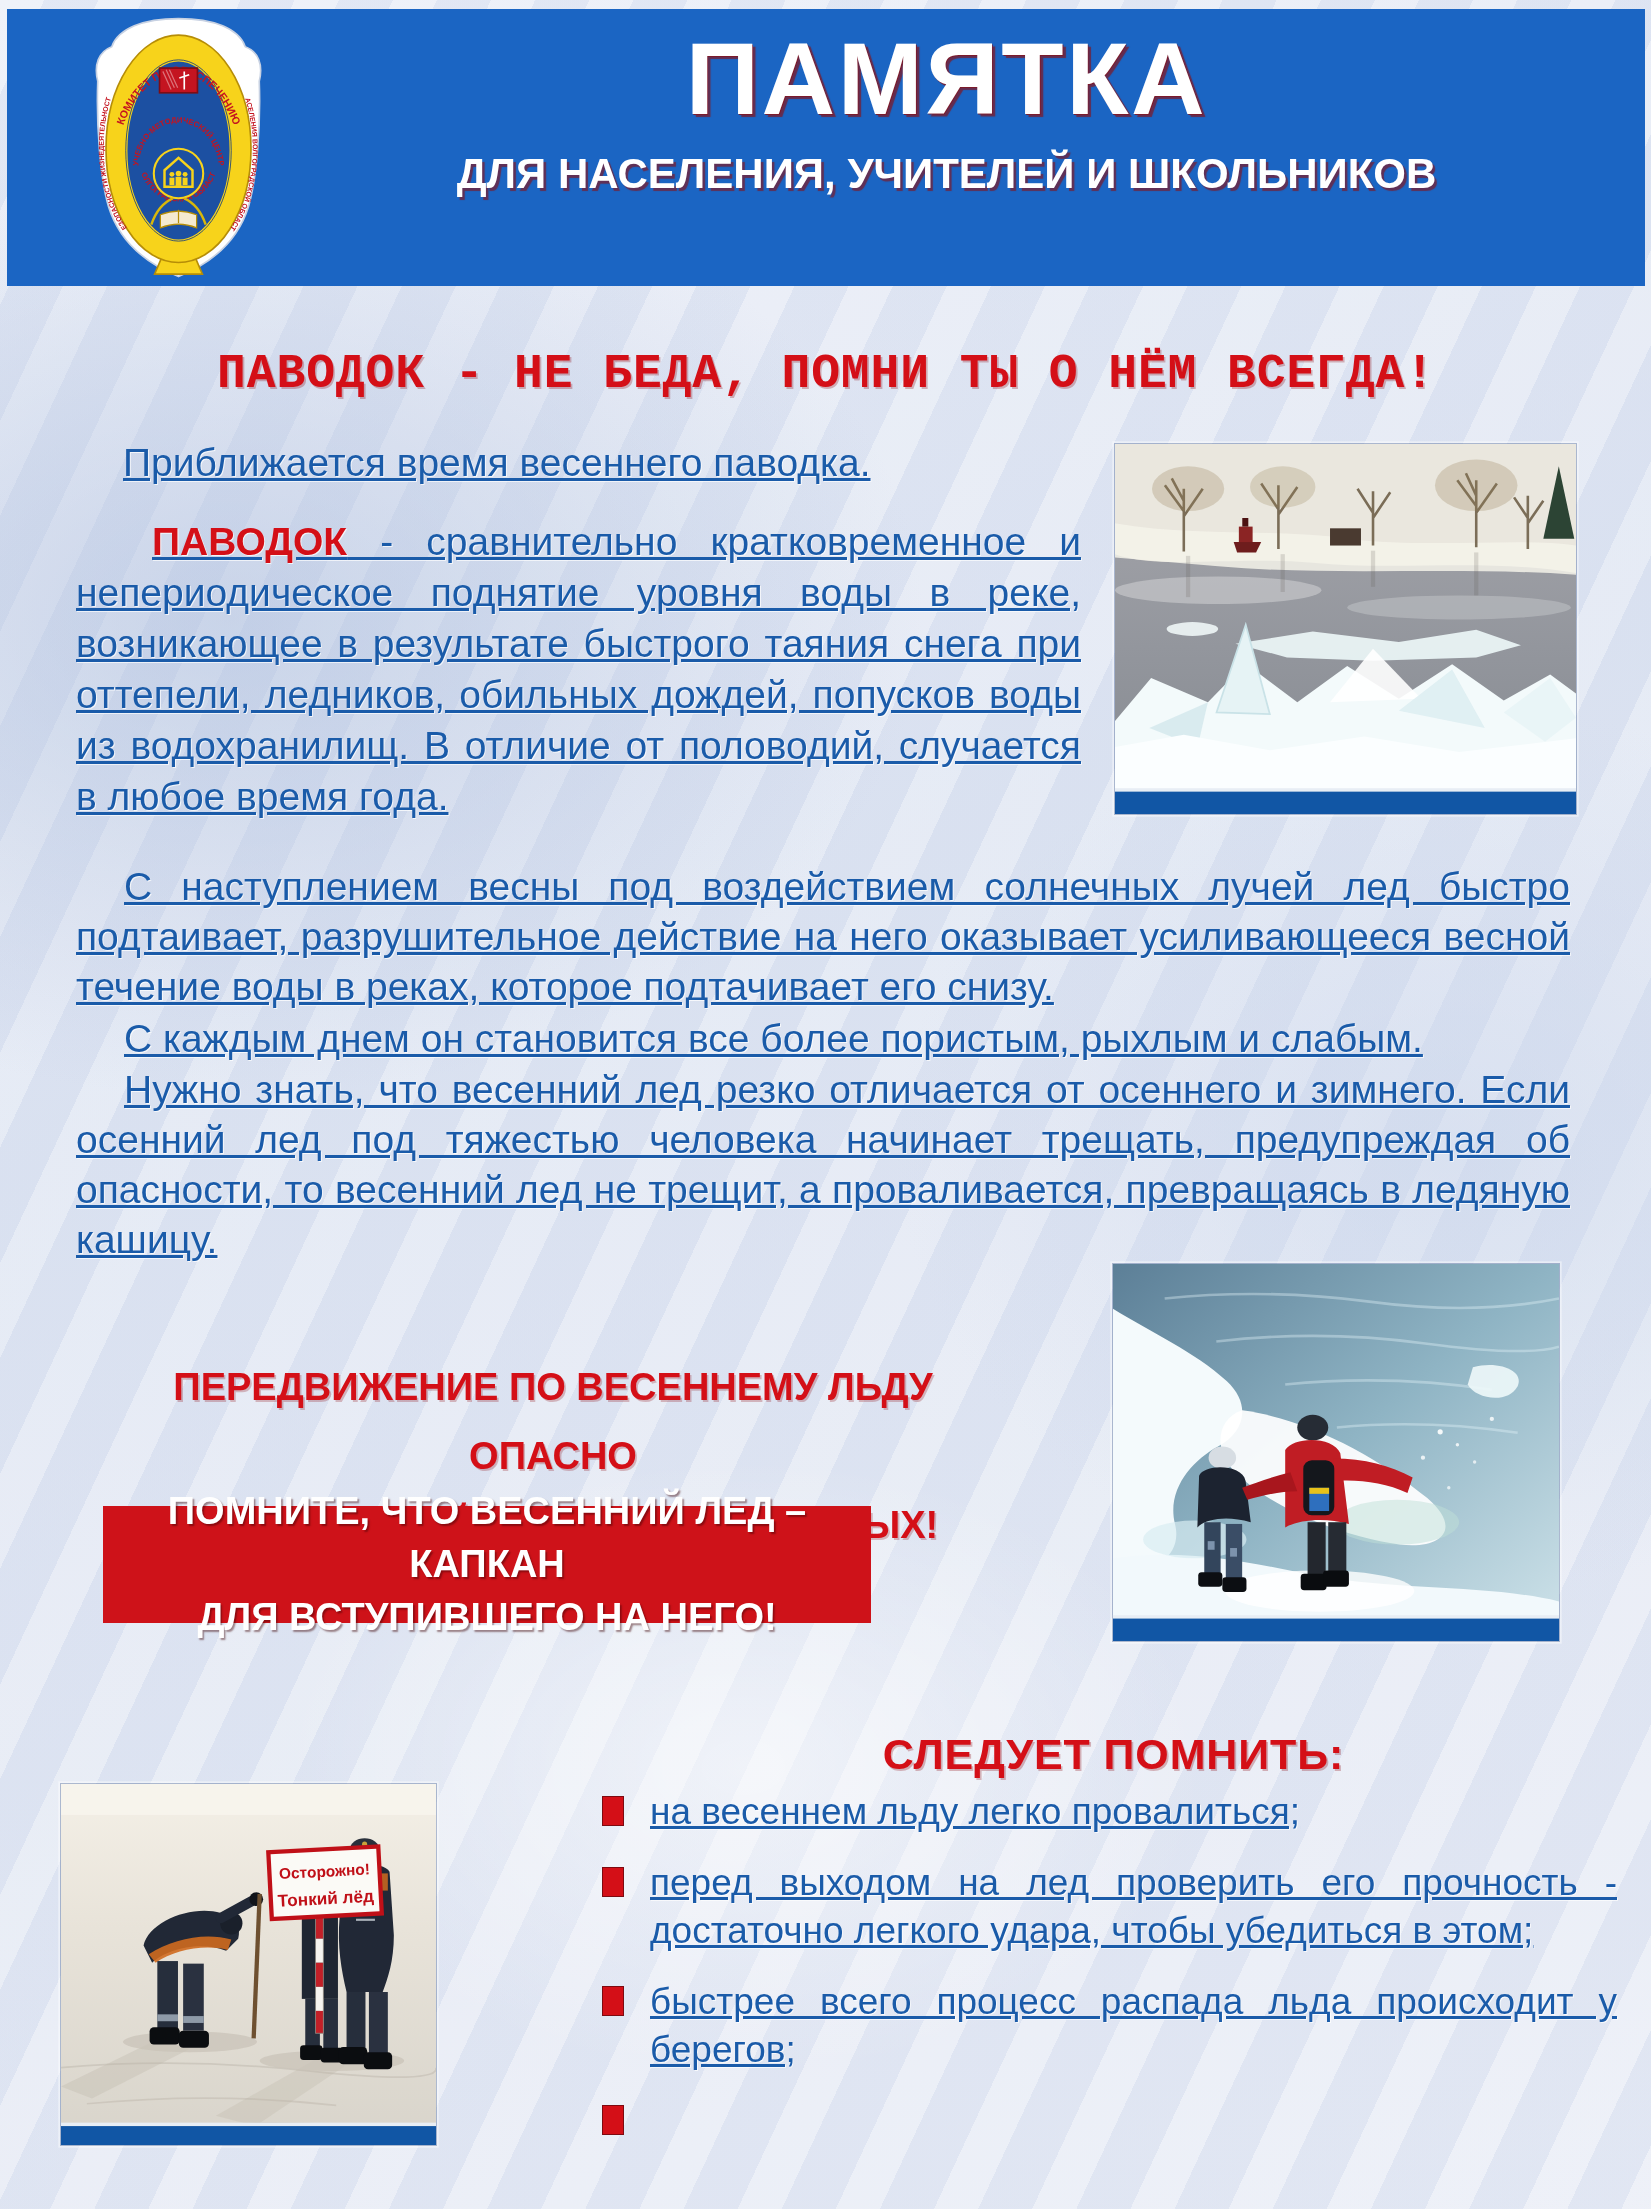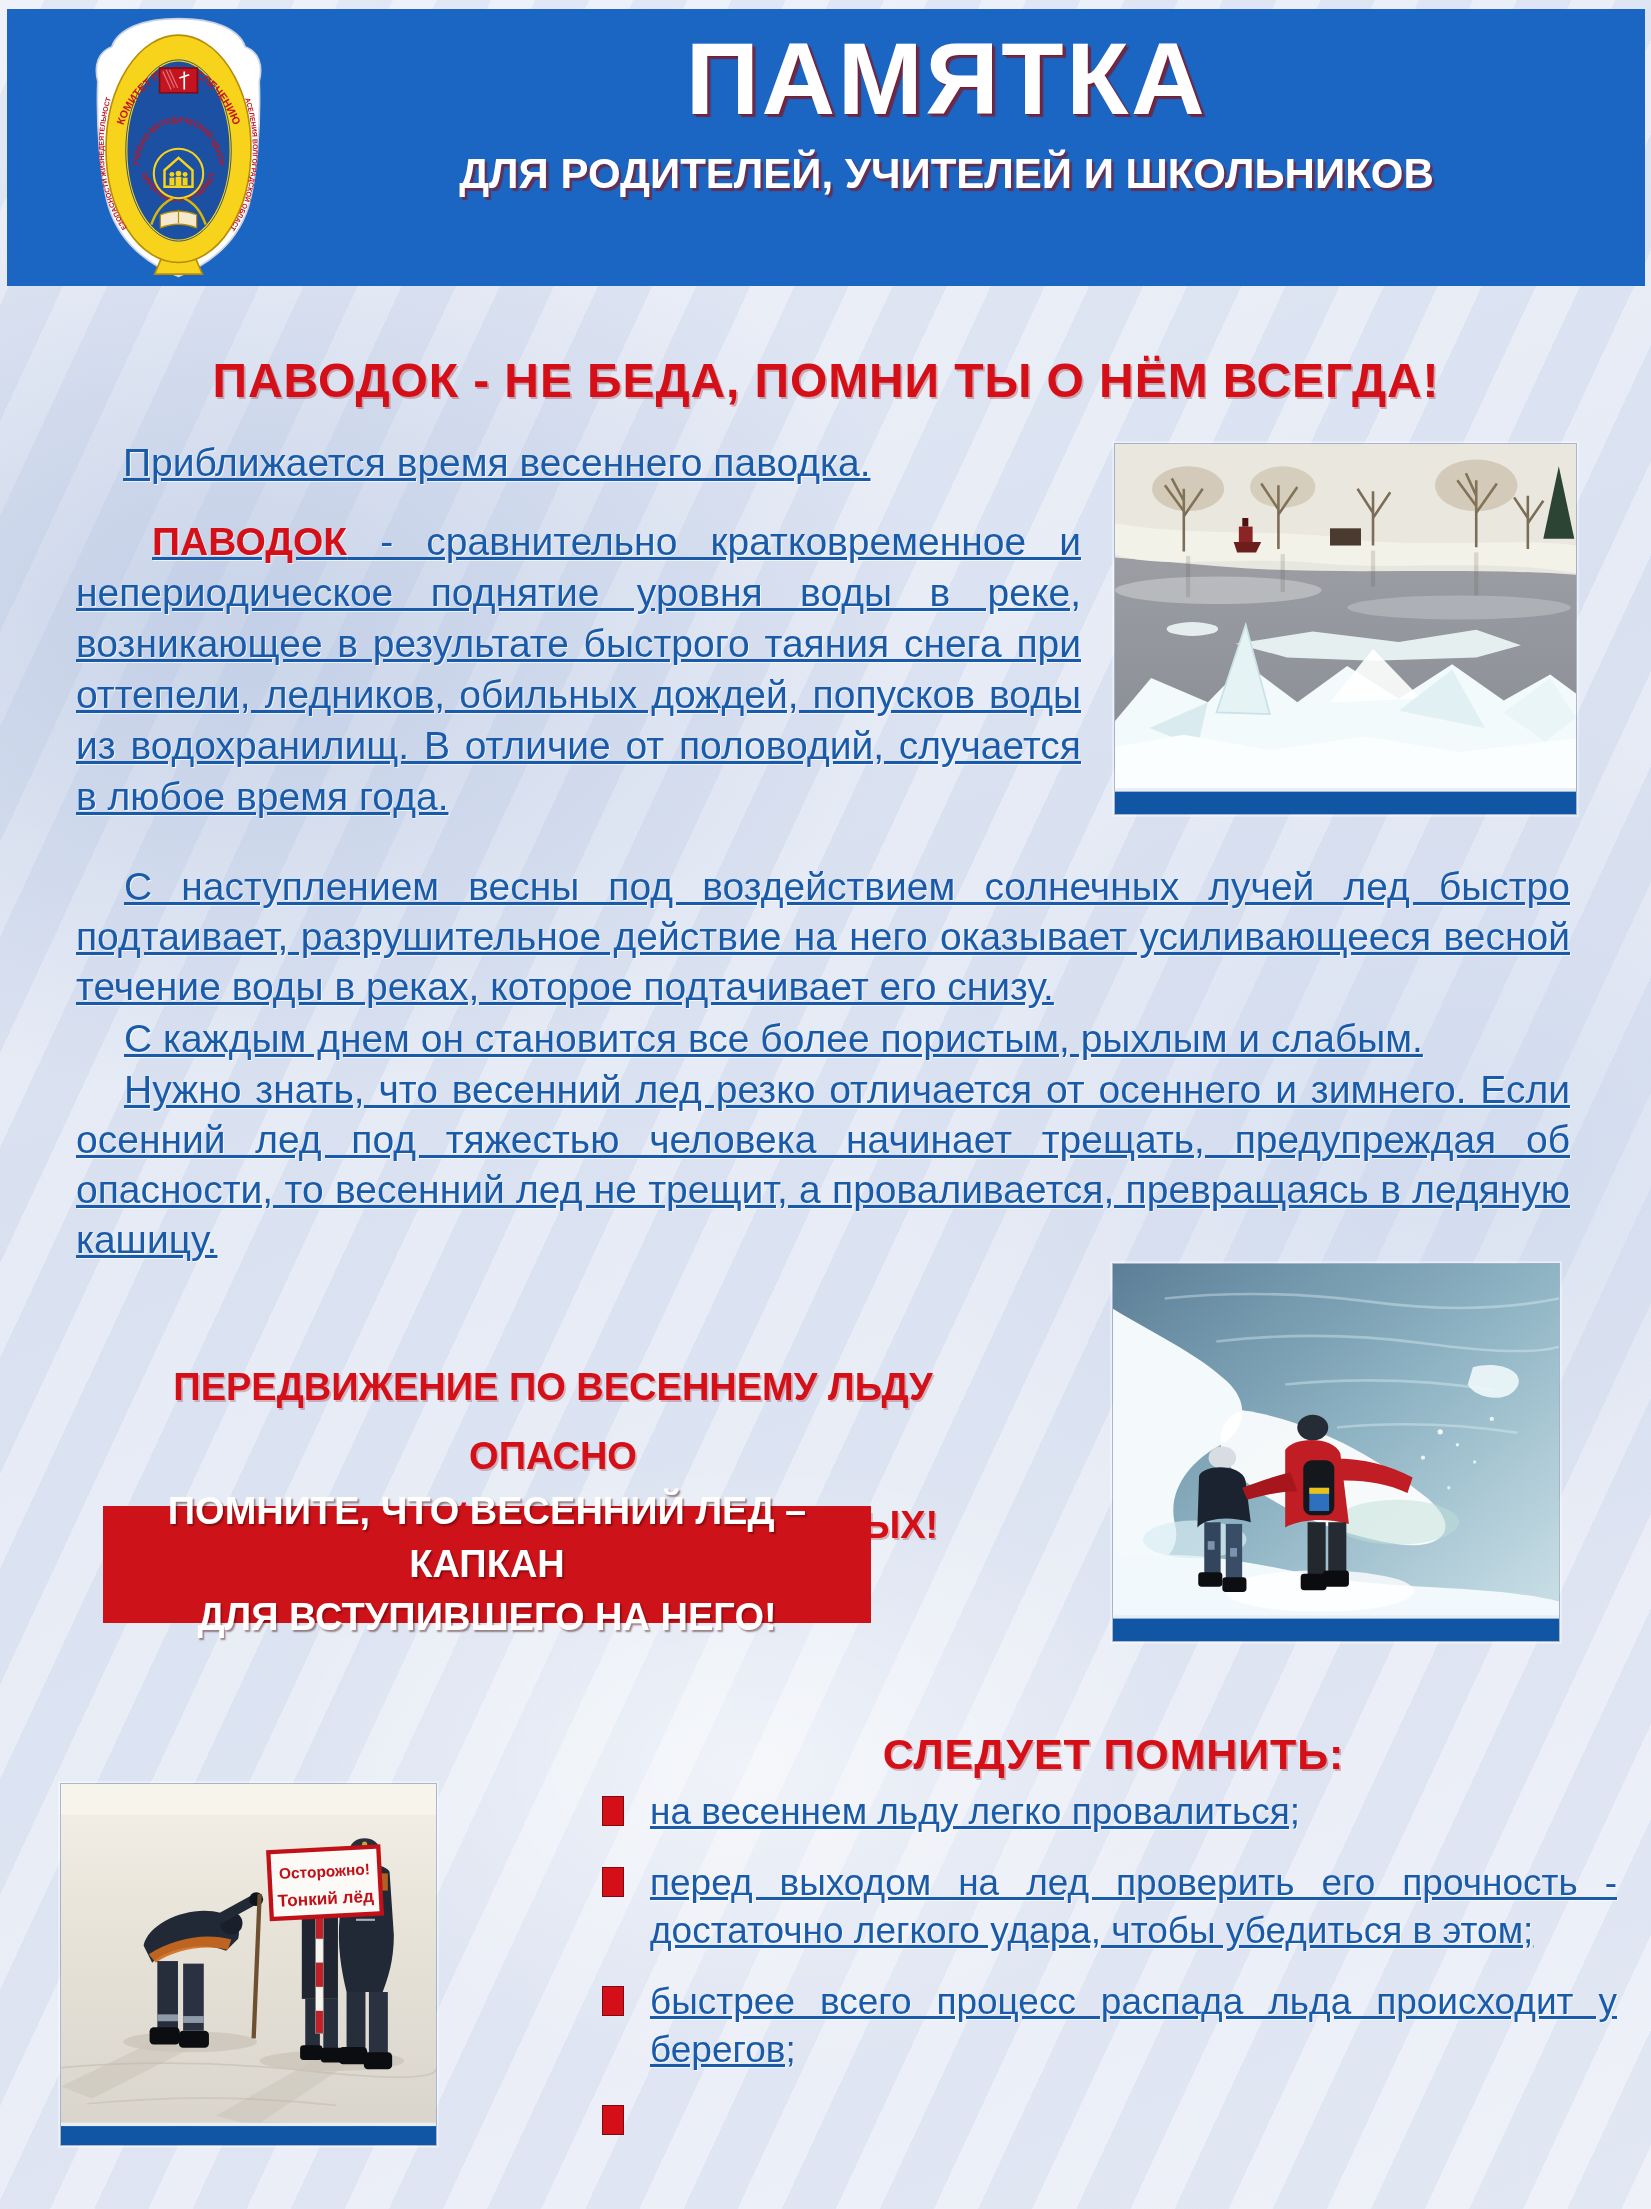--- a/index.html
+++ b/index.html
@@ -20,23 +20,24 @@
   .title-main{
     margin:0;font-size:102px;font-weight:bold;letter-spacing:2.6px;line-height:1.05;
     text-shadow:3.4px 3.4px 0.9px rgba(126,26,40,.75), 0.9px 0.9px 0 rgba(126,26,40,.9);
   }
   .title-sub{
     margin-top:17px;font-size:42px;font-weight:bold;letter-spacing:0px;
     text-shadow:2.6px 2.6px 0.9px rgba(126,26,40,.7);
   }
   
   .slogan{
-    position:absolute;left:0;right:0;top:341px;margin:12px;text-align:center;
+    position:absolute;left:0;right:0;top:341px;margin:6px;text-align:center;
     color:#d40f17;font-size:48px;font-weight:bold;letter-spacing:0.9px;
     text-shadow:1.7px 1.7px 0 rgba(140,8,16,.28);
+    font-family:Liberation Mono, monospace;
   }
   .blue-text{color:#1a5ba9;text-shadow:0.9px 0.9px 0 rgba(255,255,255,.75);text-decoration:underline;}
   .intro{position:absolute;left:76px;top:441px;width:1002px;margin:0;font-size:39px;text-indent:47px;}
   .definition{
     position:absolute;left:76px;top:516px;width:1005px;margin:0;
     font-size:39px;line-height:51px;text-align:justify;text-indent:76px;
   }
   .definition .term{color:#d40f17;font-weight:bold;}
   .bodytext{position:absolute;left:76px;top:862px;width:1494px;font-size:39px;line-height:50px;text-align:justify;}
   .bodytext p{margin:0 0 1.7px 0;text-indent:48px;}
@@ -136,21 +137,21 @@
       <g>
         <path d="M83 240 Q105 231 127 240 L127 256 Q105 247 83 256 Z" fill="#f5ead0" stroke="#b68d07" stroke-width="1.5"></path>
         <path d="M105 234 L105 250" stroke="#b68d07" stroke-width="1.5"></path>
         <path d="M72 252 Q80 228 98 220" stroke="#d8b70a" stroke-width="3" fill="none"></path>
         <path d="M138 252 Q130 228 112 220" stroke="#d8b70a" stroke-width="3" fill="none"></path>
       </g>
     </svg>
 
     <div class="titles">
       <h1 class="title-main">ПАМЯТКА</h1>
-      <div class="title-sub">ДЛЯ РОДИТЕЛЕЙ, УЧИТЕЛЕЙ И ШКОЛЬНИКОВ</div>
+      <div class="title-sub">ДЛЯ НАСЕЛЕНИЯ, УЧИТЕЛЕЙ И ШКОЛЬНИКОВ</div>
     </div>
   </header>
 
   <h2 class="slogan">ПАВОДОК - НЕ БЕДА, ПОМНИ ТЫ О НЁМ ВСЕГДА!</h2>
 
   <p class="intro blue-text">Приближается время весеннего паводка.</p>
 
   <p class="definition blue-text"><span class="term">ПАВОДОК</span><span> - сравнительно кратковременное и непериодическое поднятие уровня воды в реке, возникающее в результате быстрого таяния снега при оттепели, ледников, обильных дождей, попусков воды из водохранилищ. В отличие от половодий, случается в любое время года.</span></p>
 
   <figure class="photo photo1">

